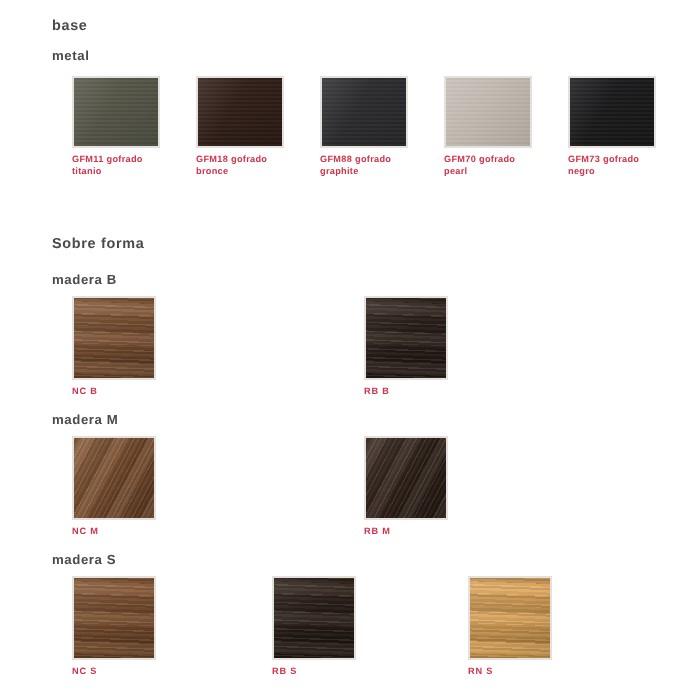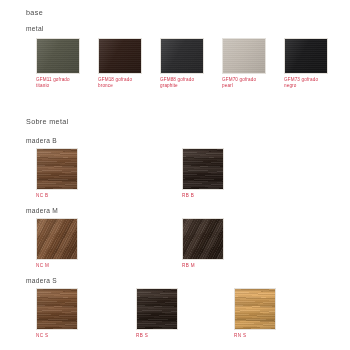--- a/index.html
+++ b/index.html
@@ -15,20 +15,21 @@
     color: #3c3c3c;
     overflow: hidden;
     position: relative;
   }
 
   .sheet {
     position: absolute;
     left: 0; top: 0;
     width: 350px;
     height: 350px;
+    font-weight: bold;
   }
 
   
   .section-title {
     position: absolute;
     font-size: 7.2px;
     letter-spacing: 0.35px;
     color: #4a4a4a;
     white-space: nowrap;
   }
@@ -122,21 +123,21 @@
 pearl</div>
       </div>
       <div class="swatch" style="left: 284px;">
         <div class="chip chip-metal" style="background: repeating-linear-gradient(0deg, rgba(255, 255, 255, 0.035) 0px, rgba(255, 255, 255, 0.035) 1px, rgba(0, 0, 0, 0.03) 1px, rgba(0, 0, 0, 0.03) 2px), linear-gradient(158deg, rgb(28, 28, 30) 0%, rgb(23, 23, 24) 100%);">
           <span class="sheen" style="background: linear-gradient(120deg, rgba(255, 255, 255, 0.1) 0%, rgba(255, 255, 255, 0) 42%, rgba(0, 0, 0, 0.07) 100%);"></span>
         </div>
         <div class="code">GFM73 gofrado
 negro</div>
       </div>
     </div>
-    <div class="section-title" style="left: 26px; top: 117px;">Sobre metal</div>
+    <div class="section-title" style="left: 26px; top: 117px;">Sobre forma</div>
     <div class="group-title" style="left: 26px; top: 137px;">madera B</div>
     <div class="row" style="top: 148px;">
       <div class="swatch" style="left: 36px;">
         <div class="chip chip-wood" style="background: repeating-linear-gradient(182deg, rgba(255, 255, 255, 0.086) 0px, rgba(255, 255, 255, 0.086) 0.7px, rgba(0, 0, 0, 0.1) 0.7px, rgba(0, 0, 0, 0.1) 1.7px, rgba(255, 255, 255, 0.035) 1.7px, rgba(255, 255, 255, 0.035) 2.9px, rgba(0, 0, 0, 0.055) 2.9px, rgba(0, 0, 0, 0.055) 4.4px), repeating-linear-gradient(182deg, rgba(0, 0, 0, 0.16) 0px, rgba(0, 0, 0, 0.16) 3px, rgba(255, 255, 255, 0.06) 3px, rgba(255, 255, 255, 0.06) 9px, rgba(0, 0, 0, 0.1) 9px, rgba(0, 0, 0, 0.1) 15px), linear-gradient(182deg, rgb(138, 92, 58), rgb(109, 69, 42));">
           <span class="sheen" style="background: linear-gradient(135deg, rgba(255, 255, 255, 0.07) 0%, rgba(255, 255, 255, 0) 50%, rgba(0, 0, 0, 0.1) 100%);"></span>
         </div>
         <div class="code code-wood">NC B</div>
       </div>
       <div class="swatch" style="left: 182px;">
         <div class="chip chip-wood" style="background: repeating-linear-gradient(182deg, rgba(255, 255, 255, 0.086) 0px, rgba(255, 255, 255, 0.086) 0.7px, rgba(0, 0, 0, 0.1) 0.7px, rgba(0, 0, 0, 0.1) 1.7px, rgba(255, 255, 255, 0.035) 1.7px, rgba(255, 255, 255, 0.035) 2.9px, rgba(0, 0, 0, 0.055) 2.9px, rgba(0, 0, 0, 0.055) 4.4px), repeating-linear-gradient(182deg, rgba(0, 0, 0, 0.16) 0px, rgba(0, 0, 0, 0.16) 3px, rgba(255, 255, 255, 0.06) 3px, rgba(255, 255, 255, 0.06) 9px, rgba(0, 0, 0, 0.1) 9px, rgba(0, 0, 0, 0.1) 15px), linear-gradient(182deg, rgb(51, 37, 30), rgb(36, 26, 21));">

